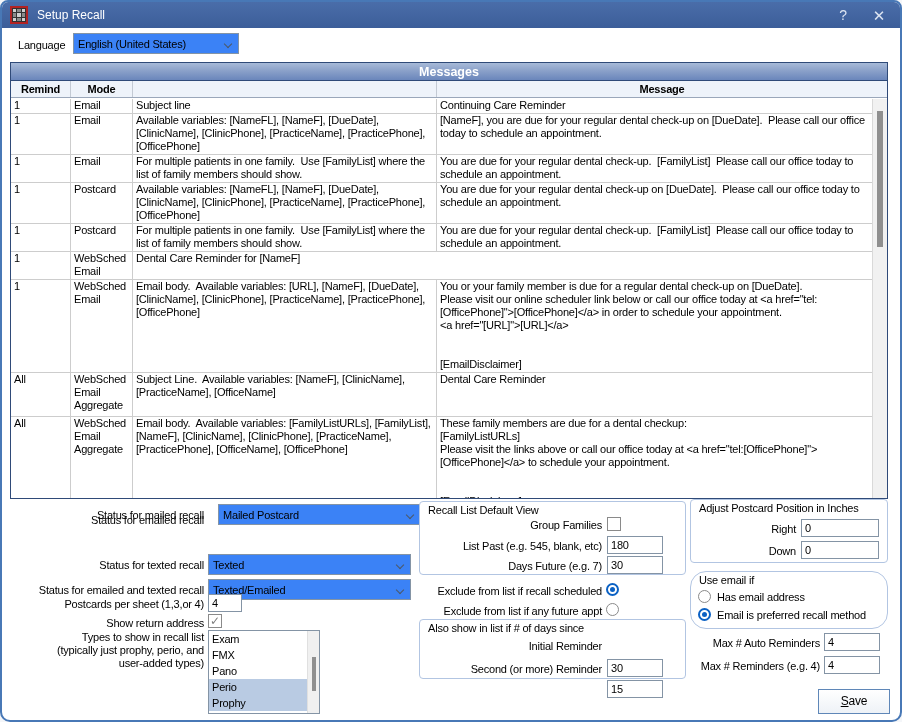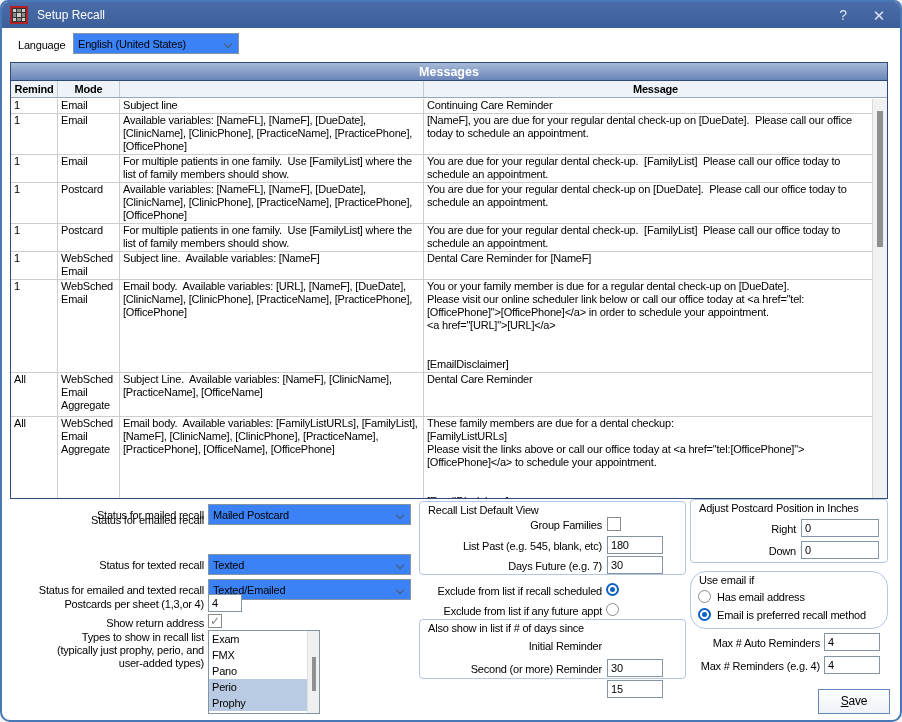--- a/index.html
+++ b/index.html
@@ -44,21 +44,21 @@
   
   .msgtable{position:absolute;left:8px;top:60px;width:878px;height:437px;border:1px solid #2f4a78;background:#fff;}
   .msg-title{height:18px;background:linear-gradient(#a7bad8,#8ba1c9 45%,#6a86bb);border-bottom:1px solid #2f4a78;
     color:#fff;font-weight:bold;font-size:12.5px;text-align:center;line-height:18px;letter-spacing:0;}
   .msg-heads{display:flex;height:17px;background:#eef3fa;border-bottom:1px solid #9aa7ba;font-weight:bold;}
   .msg-heads .hc{border-right:1px solid #c3cad4;text-align:center;line-height:16px;overflow:hidden;}
   .msg-body{position:absolute;top:36px;left:0;right:0;bottom:0;overflow:hidden;background:#fff;padding-right:15px;}
   .msg-row{display:flex;border-bottom:1px solid #cdcdcd;}
   .msg-row .cell{padding:0 3px 1px 3px;border-right:1px solid #cdcdcd;line-height:13px;
     white-space:pre-wrap;overflow:hidden;}
-  .c0{width:47px;flex:none;}
+  .c0{width:60px;flex:none;}
   .c1{width:62px;flex:none;}
   .c2{width:304px;flex:none;}
   .c3{flex:1;border-right:none !important;}
   .vscroll{position:absolute;top:0;right:0;bottom:0;width:15px;background:#f1f1f1;border-left:1px solid #d9d9d9;}
   .vthumb{position:absolute;left:4px;width:6px;top:12px;height:136px;background:#8f8f8f;}
   
   .listbox{position:absolute;border:1px solid #8494a5;background:#fff;overflow:hidden;}
   .list-item{height:16px;line-height:16px;padding:0 3px;}
   .list-item.sel{background:#b9cbe3;}
   .list-scroll{position:absolute;right:0;top:0;bottom:0;width:12px;background:#f0f0f0;border-left:1px solid #e0e0e0;}
@@ -131,21 +131,20 @@
       </div>
       <div class="msg-row" style="min-height:27px;">
         <div class="cell c0">1</div>
         <div class="cell c1">Postcard</div>
         <div class="cell c2">For multiple patients in one family.  Use [FamilyList] where the list of family members should show.</div>
         <div class="cell c3">You are due for your regular dental check-up.  [FamilyList]  Please call our office today to schedule an appointment.</div>
       </div>
       <div class="msg-row" style="min-height:27px;">
         <div class="cell c0">1</div>
         <div class="cell c1">WebSched Email</div>
-        <div class="cell c2">Subject line.  Available variables: [NameF]</div>
         <div class="cell c3">Dental Care Reminder for [NameF]</div>
       </div>
       <div class="msg-row" style="min-height:91px;">
         <div class="cell c0">1</div>
         <div class="cell c1">WebSched Email</div>
         <div class="cell c2">Email body.  Available variables: [URL], [NameF], [DueDate], [ClinicName], [ClinicPhone], [PracticeName], [PracticePhone], [OfficePhone]</div>
         <div class="cell c3">You or your family member is due for a regular dental check-up on [DueDate].
 Please visit our online scheduler link below or call our office today at &lt;a href="tel:[OfficePhone]"&gt;[OfficePhone]&lt;/a&gt; in order to schedule your appointment.
 &lt;a href="[URL]"&gt;[URL]&lt;/a&gt;
 
@@ -170,21 +169,21 @@
 [EmailDisclaimer]</div>
       </div>
 
     </div>
     <div class="vscroll" style="top:36px;">
       <div class="vthumb"></div>
     </div>
   </div>
 
   <div class="lbl r" style="left:8px;top:507px;width:194px;">Status for mailed recall</div>
-  <div class="combo" style="left:206px;top:502px;width:203px;">
+  <div class="combo" style="left:216px;top:502px;width:203px;">
     <span>Mailed Postcard</span>
       <span class="arrow"></span>
   </div>
 
   <div class="lbl r" style="left:8px;top:512px;width:194px;">Status for emailed recall</div>
 
   <div class="lbl r" style="left:8px;top:557px;width:194px;">Status for texted recall</div>
   <div class="combo" style="left:206px;top:552px;width:203px;">
     <span>Texted</span>
       <span class="arrow"></span>

